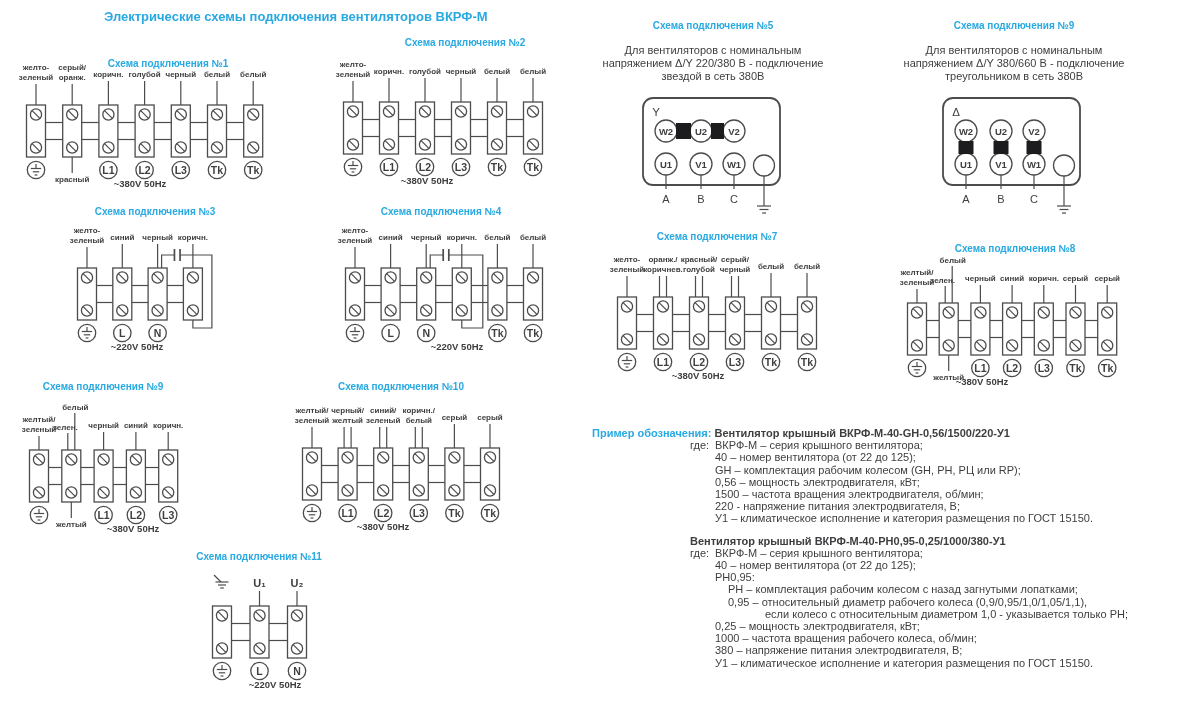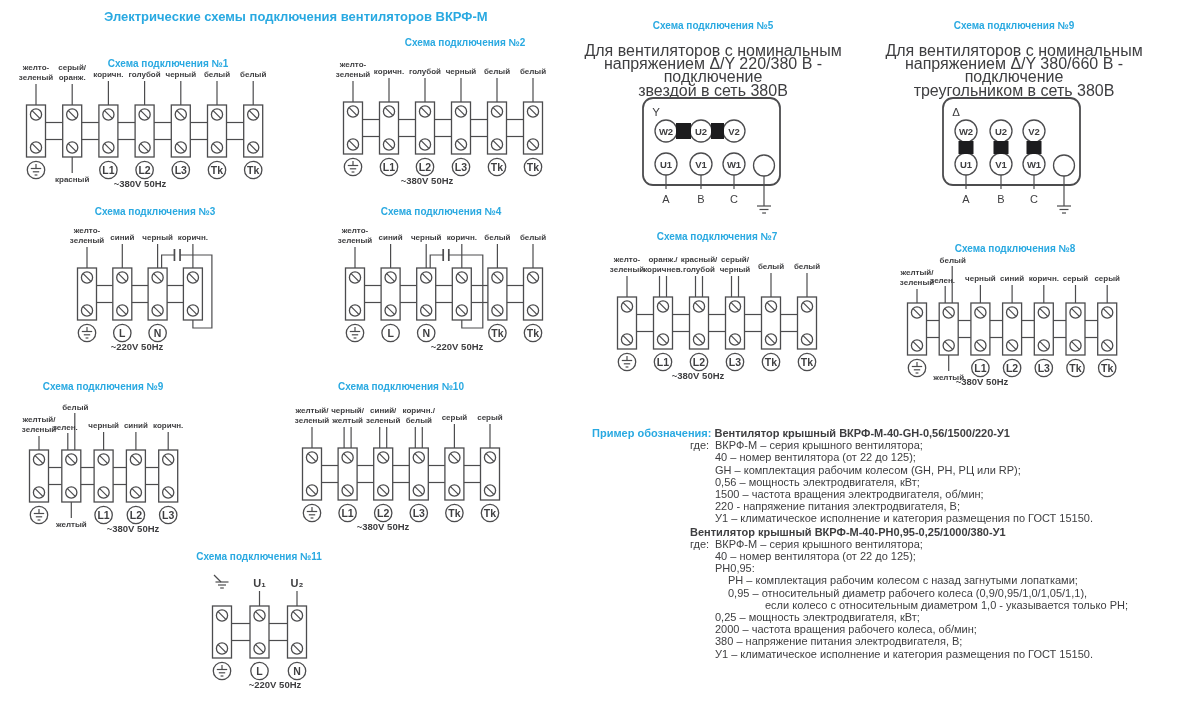--- a/index.html
+++ b/index.html
@@ -8,21 +8,21 @@
     font-family:"Liberation Sans","DejaVu Sans",sans-serif;color:#3e3e40;overflow:hidden;
   }
   .main-title{
     position:absolute;left:104px;top:9px;width:400px;margin:0;
     font-size:13px;font-weight:bold;color:#29a9e1;
   }
   .scheme-title{
     position:absolute;text-align:center;font-size:10px;font-weight:bold;color:#29a9e1;
   }
   .desc{
-    position:absolute;text-align:center;font-size:16px;line-height:13.2px;color:#3e3e40;white-space:pre-line;
+    position:absolute;text-align:center;font-size:11px;line-height:13.2px;color:#3e3e40;white-space:pre-line;
   }
   svg.diagram{position:absolute;overflow:visible;}
   .ln{stroke:#4c4c4e;stroke-width:1.2;fill:none;}
   .lncap{stroke:#4c4c4e;stroke-width:1.7;fill:none;}
   .blk{fill:#ffffff;stroke:#4c4c4e;stroke-width:1.3;}
   .blk2{fill:#ffffff;stroke:#4c4c4e;stroke-width:1.8;}
   .bar{fill:#1c1c1e;stroke:none;}
   svg text{fill:#3e3e40;text-anchor:middle;font-family:"Liberation Sans","DejaVu Sans",sans-serif;}
   .wl{font-size:8px;font-weight:bold;}
   .cl{font-size:10.5px;font-weight:bold;}
@@ -35,21 +35,21 @@
   .designation{position:absolute;left:583px;top:427px;width:601px;font-size:11px;color:#3e3e40;}
   .ds-line{line-height:12.2px;padding-left:132px;white-space:nowrap;}
   .ds-line.ind1{padding-left:145px;}
   .ds-line.ind2{padding-left:182px;}
   .ds-first{padding-left:9px;}
   .ds-where{padding-left:107px;}
   .ds-title2{padding-left:107px;font-weight:bold;}
   .ds-label{color:#29a9e1;font-weight:bold;}
   .ds-btitle{font-weight:bold;}
   .gde{display:inline-block;width:25px;}
-  .ds-block2{margin-top:1px;}
+  .ds-block2{margin-top:10px;}
 </style>
 </head>
 <body>
 
 <h1 class="main-title">Электрические схемы подключения вентиляторов ВКРФ-М</h1>
 <div id="schemes-root">
     <div class="scheme-title" style="left: 58px; top: 37px; width: 220px; margin-top: 21px;">Схема подключения №1</div>
     <svg class="diagram" width="272" height="152" style="left: 10px; top: 56px;">
       <text x="26" y="14" class="wl">желто-</text>
       <text x="26" y="24" class="wl">зеленый</text>
@@ -754,17 +754,17 @@
     </div>
     <div class="ds-block ds-block2">
       <div class="ds-line ds-title2">Вентилятор крышный ВКРФ-М-40-РН0,95-0,25/1000/380-У1</div>
       <div class="ds-line ds-where"><span class="gde">где:</span><span>ВКРФ-М – серия крышного вентилятора;</span></div>
       <div class="ds-line">40 – номер вентилятора (от 22 до 125);</div>
       <div class="ds-line">РН0,95:</div>
       <div class="ds-line ind1">РН – комплектация рабочим колесом с назад загнутыми лопатками;</div>
       <div class="ds-line ind1">0,95 – относительный диаметр рабочего колеса (0,9/0,95/1,0/1,05/1,1),</div>
       <div class="ds-line ind2">если колесо с относительным диаметром 1,0 - указывается только РН;</div>
       <div class="ds-line">0,25 – мощность электродвигателя, кВт;</div>
-      <div class="ds-line">2000 – частота вращения рабочего колеса, об/мин;</div>
+      <div class="ds-line">1000 – частота вращения рабочего колеса, об/мин;</div>
       <div class="ds-line">380 – напряжение питания электродвигателя, В;</div>
       <div class="ds-line">У1 – климатическое исполнение и категория размещения по ГОСТ 15150.</div>
     </div>
   </div>
 
 </body></html>

